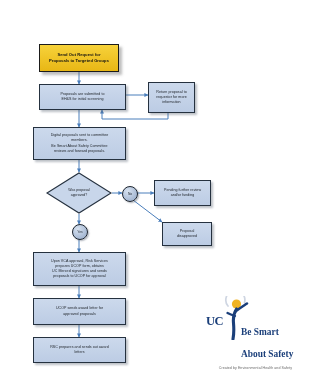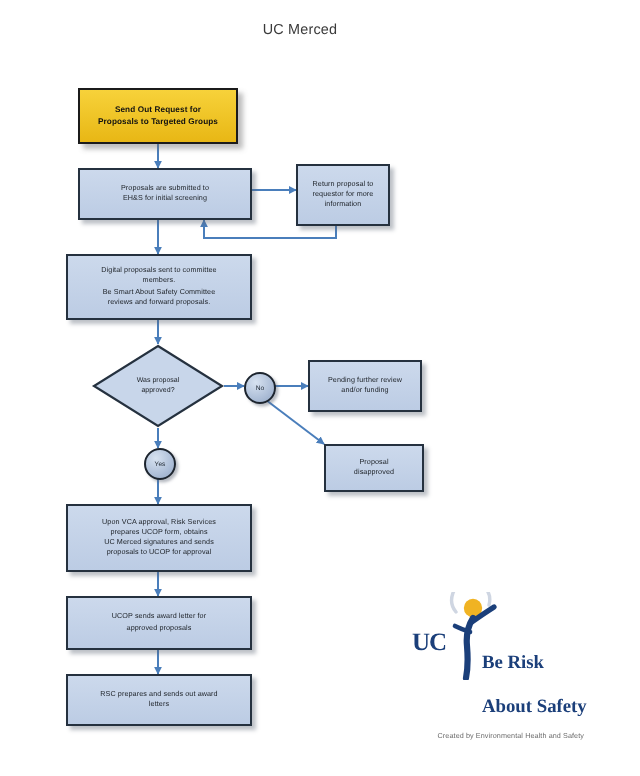--- a/index.html
+++ b/index.html
@@ -171,21 +171,20 @@
     text-align: right;
     font-size: 3.6px;
     color: #6b6b6b;
     letter-spacing: 0.05px;
   }
 </style>
 </head>
 <body>
 
 <div id="title-block">
-  <span class="line">UC Merced</span>
 </div>
 
 <div id="flow-canvas">
 
   <svg id="connector-layer" viewBox="0 0 300 388" width="300" height="388">
     <defs>
       <marker id="arrow" markerWidth="5" markerHeight="5" refX="3.6" refY="2" orient="auto" markerUnits="strokeWidth">
         <path d="M0,0 L4,2 L0,4 z" fill="#4a7ebb"></path>
       </marker>
     </defs>
@@ -293,18 +292,18 @@
     <circle cx="15.5" cy="8" r="4.6" fill="#f0b323"></circle>
 
     <path d="M7,10 A9.5,9.5 0 1 1 23.5,6.5" fill="none" stroke="#cfd6e2" stroke-width="1.7" stroke-linecap="round"></path>
 
     <path d="M15.5,13 C13,17 12,22 12.5,27 C13,33 13,38 12,43" fill="none" stroke="#1b3f7a" stroke-width="3.1" stroke-linecap="round"></path>
     <path d="M15,15 C19,12 23,9.5 26,7.5" fill="none" stroke="#1b3f7a" stroke-width="2.6" stroke-linecap="round"></path>
     <path d="M14,20 C11,19 8.5,18 6.5,17" fill="none" stroke="#1b3f7a" stroke-width="2.3" stroke-linecap="round"></path>
   </svg>
 
   <div class="logo-text">
-    <span>Be Risk</span><br>
+    <span>Be Smart</span><br>
     <span>About Safety</span>
   </div>
 </div>
 
 <div id="footer-credit">Created by Environmental Health and Safety</div>
 
 </body></html>

